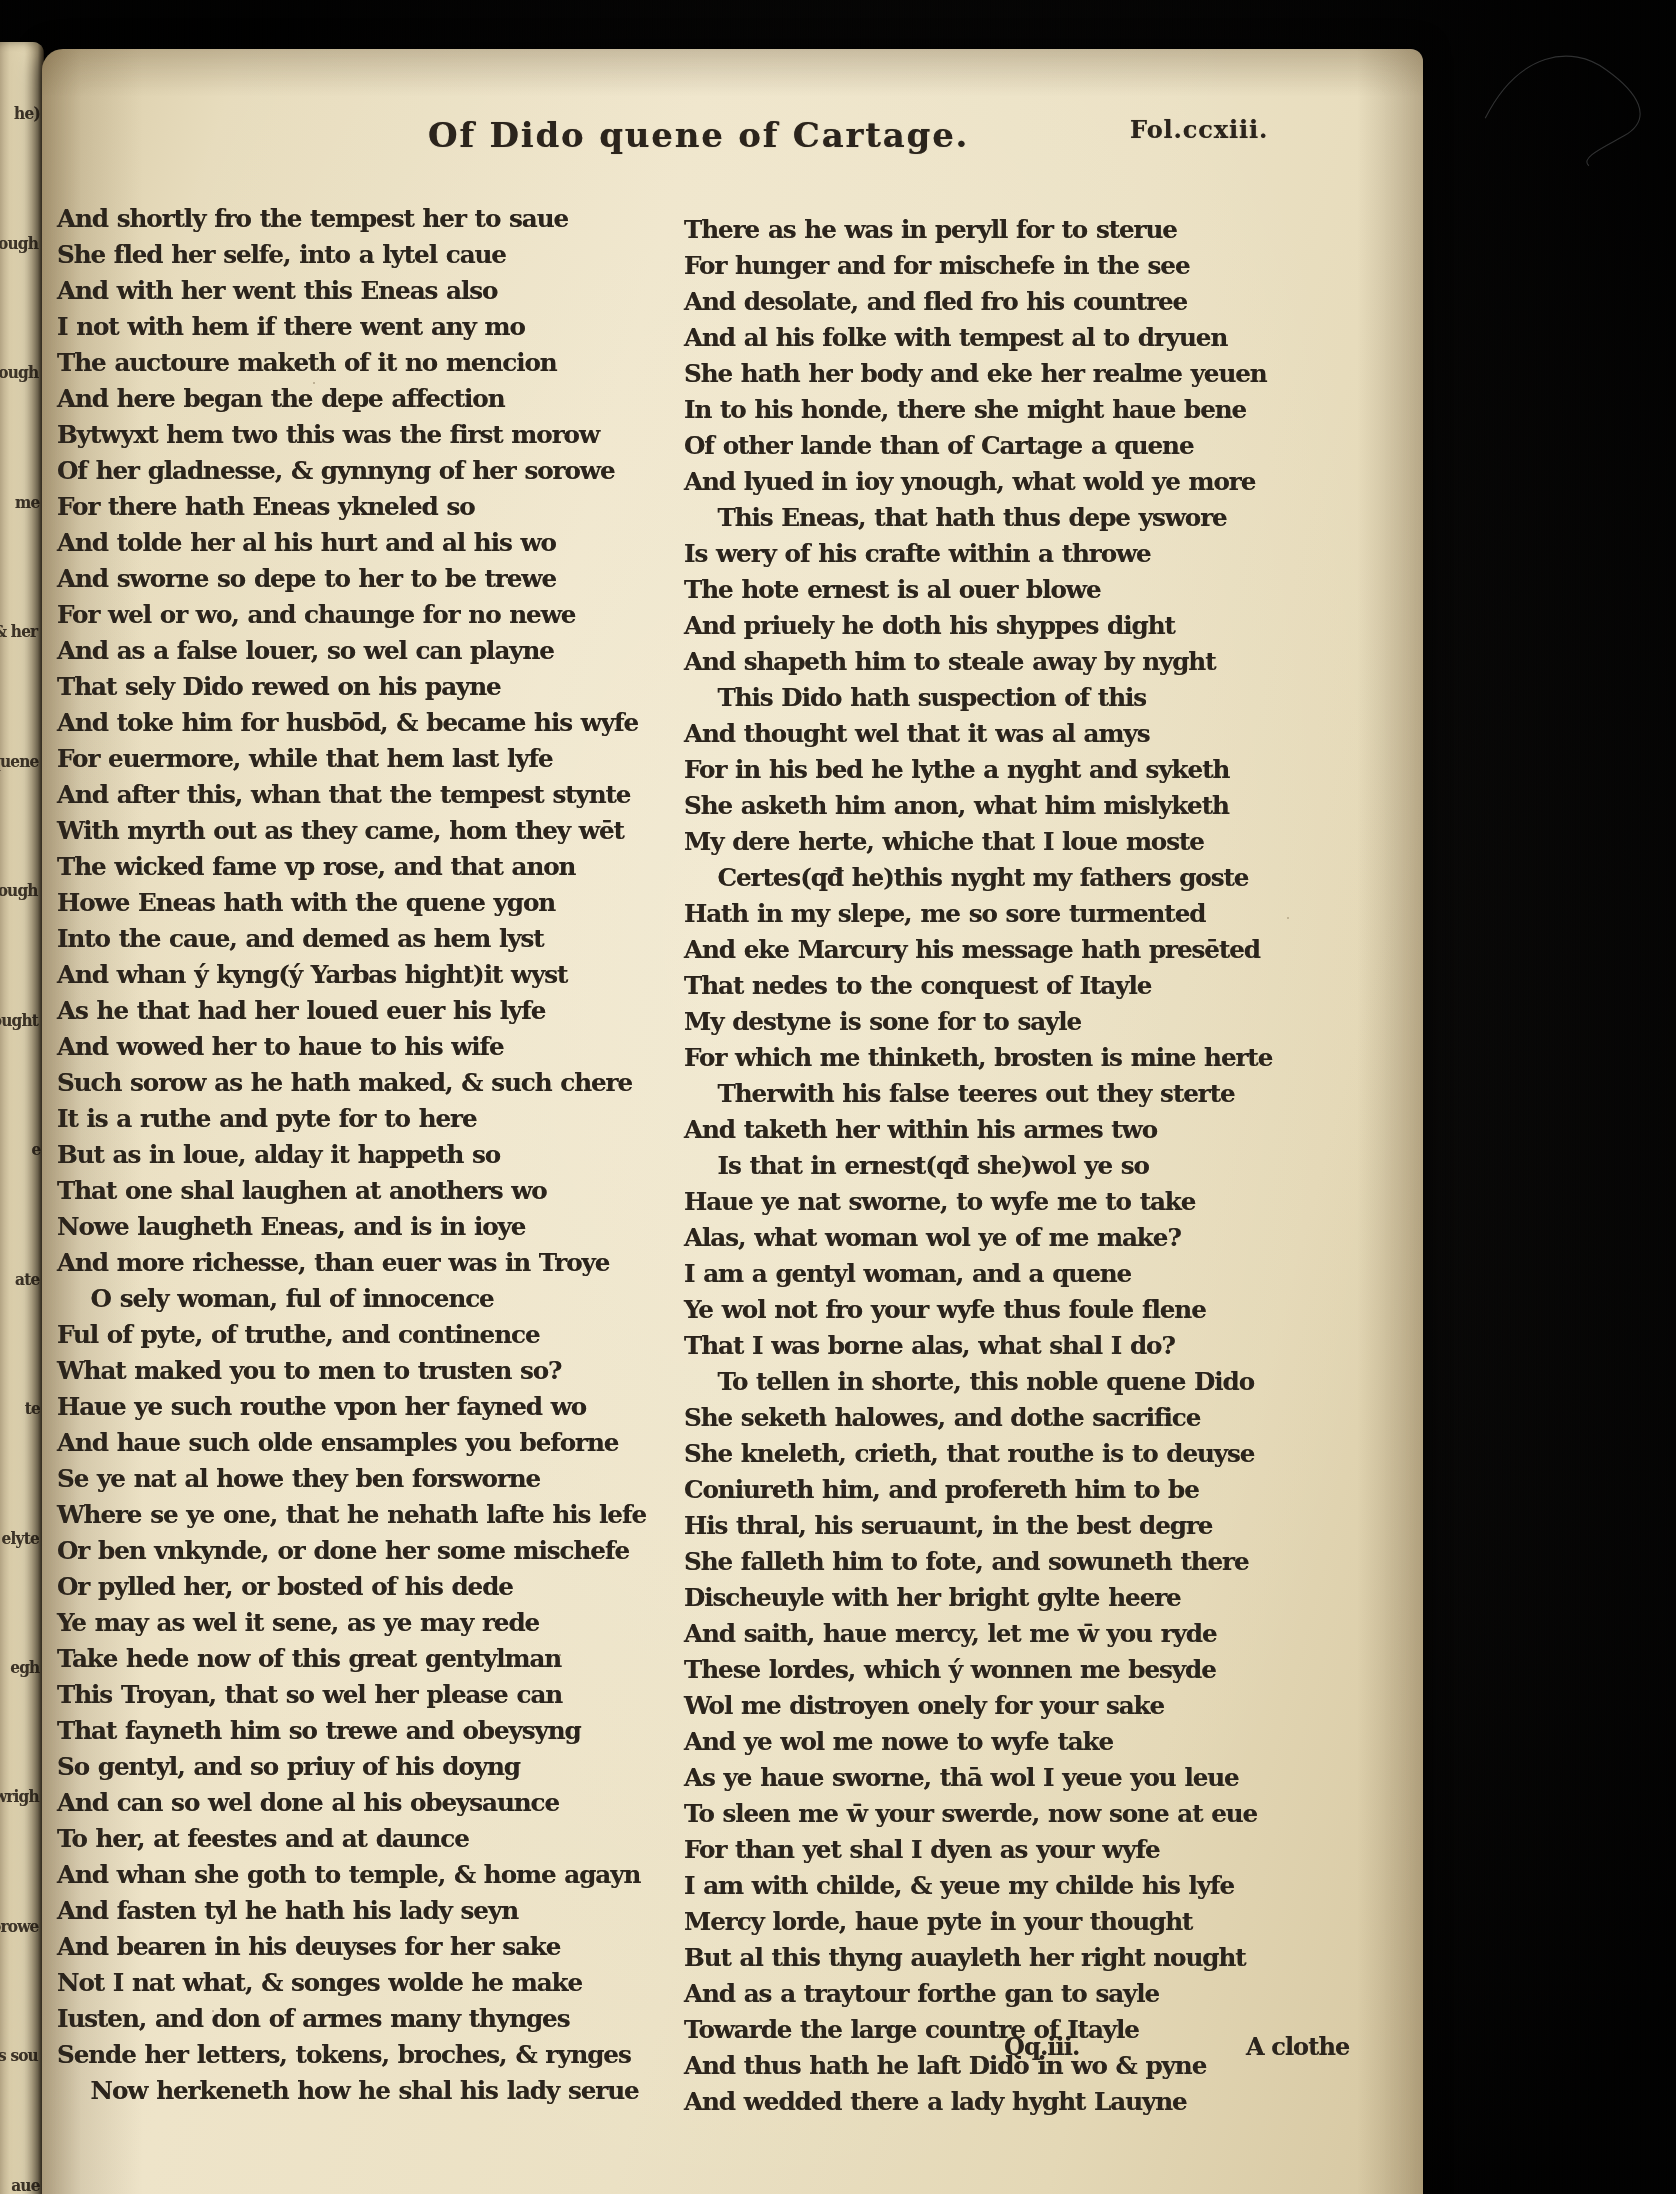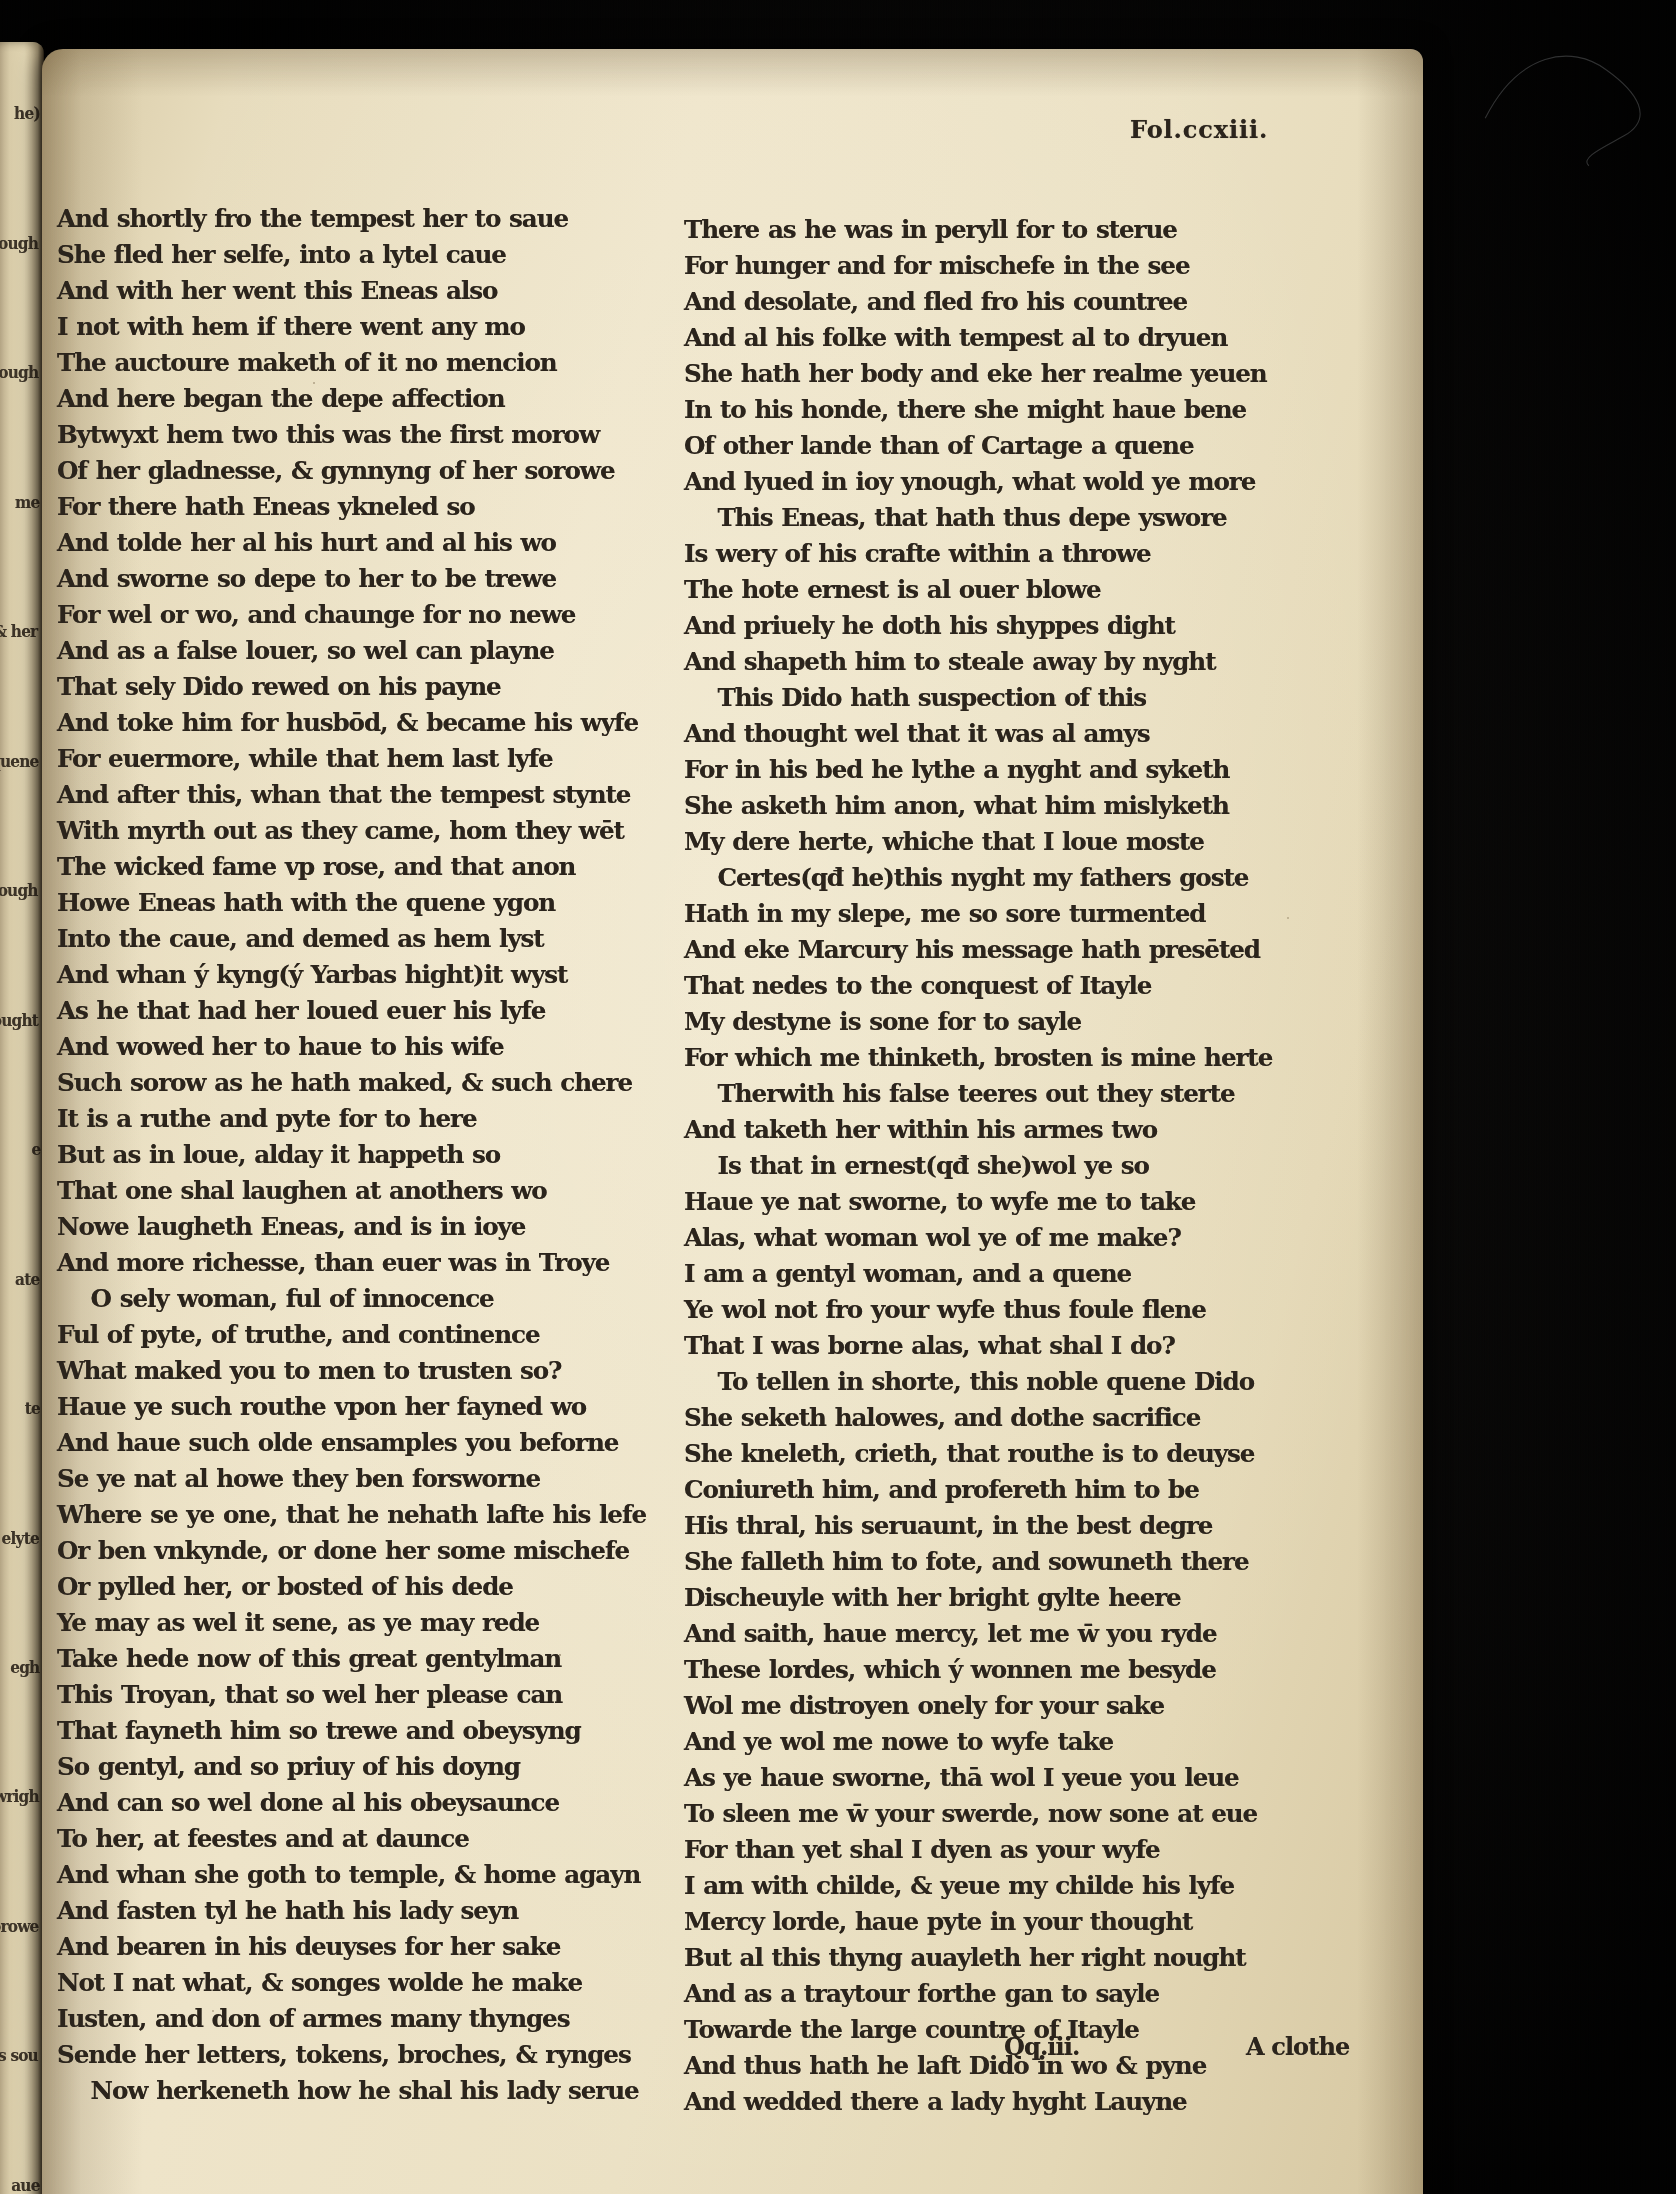--- a/index.html
+++ b/index.html
@@ -95,20 +95,21 @@
       <div class="frag" style="top: 1874px;">orowe</div>
       <div class="frag" style="top: 2003px;">es sou</div>
       <div class="frag" style="top: 2133px;">aue</div>
     </div>
 
   <svg class="fiber" width="189" height="145" viewBox="0 0 430 330">
     <path d="M14,210 C90,60 210,40 290,100 C360,150 400,210 330,250 C280,278 230,300 250,318" fill="none" stroke="rgba(215,220,225,0.22)" stroke-width="2.5"></path>
   </svg>
 
   <div class="page">
+    <div class="header-title">Of Dido quene of Cartage.</div>
     <div class="folio">Fol.ccxiii.</div>
 
     <div class="col col-left">
 
     <div class="vline">And shortly fro the tempest her to saue</div>
         <div class="vline">She fled her selfe, into a lytel caue</div>
         <div class="vline">And with her went this Eneas also</div>
         <div class="vline">I not with hem if there went any mo</div>
         <div class="vline">The auctoure maketh of it no mencion</div>
         <div class="vline">And here began the depe affection</div>

